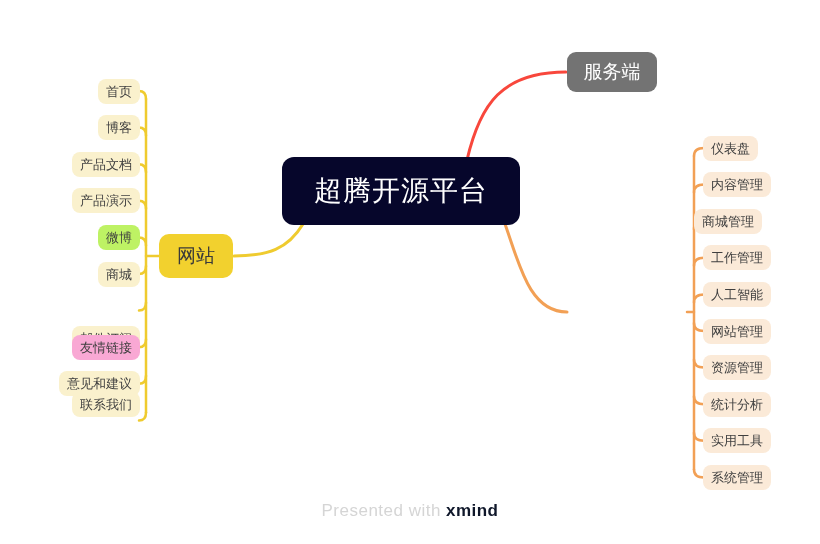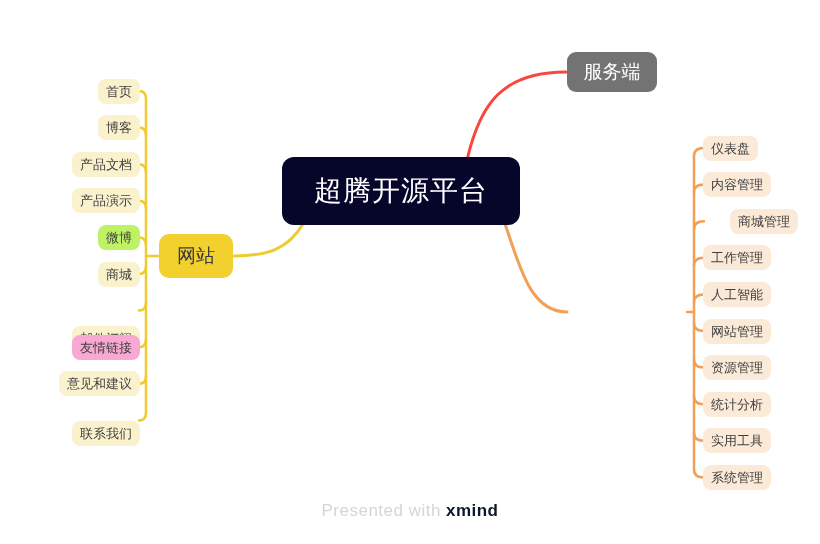--- a/index.html
+++ b/index.html
@@ -72,26 +72,26 @@
   <div id="left-children">
       <div class="subtopic left-side" style="top: 78.5px; right: 680px; background: rgb(250, 241, 205);">首页</div>
       <div class="subtopic left-side" style="top: 115.1px; right: 680px; background: rgb(250, 241, 205);">博客</div>
       <div class="subtopic left-side" style="top: 151.7px; right: 680px; background: rgb(250, 241, 205);">产品文档</div>
       <div class="subtopic left-side" style="top: 188.3px; right: 680px; background: rgb(250, 241, 205);">产品演示</div>
       <div class="subtopic left-side" style="top: 224.9px; right: 680px; background: #bef264;">微博</div>
       <div class="subtopic left-side" style="top: 261.5px; right: 680px; background: rgb(250, 241, 205);">商城</div>
       <div class="subtopic left-side" style="top: 298.1px; right: 680px; background: rgb(250, 241, 205); margin-top: 28px;">邮件订阅</div>
       <div class="subtopic left-side" style="top: 334.7px; right: 680px; background: #f9a8d4;">友情链接</div>
       <div class="subtopic left-side" style="top: 371.3px; right: 680px; background: rgb(250, 241, 205);">意见和建议</div>
-      <div class="subtopic left-side" style="top: 421px; right: 680px; background: rgb(250, 241, 205); margin-left: 32px;">联系我们</div>
+      <div class="subtopic left-side" style="top: 392px; right: 680px; background: rgb(250, 241, 205); margin-left: 32px;">联系我们</div>
     </div>
   <div id="right-children">
       <div class="subtopic right-side" style="top: 135.5px; left: 703px; background: rgb(251, 234, 216);">仪表盘</div>
       <div class="subtopic right-side" style="top: 172.1px; left: 703px; background: rgb(251, 234, 216);">内容管理</div>
-      <div class="subtopic right-side" style="top: 208.7px; left: 730px; background: rgb(251, 234, 216); text-align: right;">商城管理</div>
+      <div class="subtopic right-side" style="top: 208.7px; left: 694px; background: rgb(251, 234, 216); text-align: right;">商城管理</div>
       <div class="subtopic right-side" style="top: 245.3px; left: 703px; background: rgb(251, 234, 216);">工作管理</div>
       <div class="subtopic right-side" style="top: 281.9px; left: 703px; background: rgb(251, 234, 216);">人工智能</div>
       <div class="subtopic right-side" style="top: 318.5px; left: 703px; background: rgb(251, 234, 216);">网站管理</div>
       <div class="subtopic right-side" style="top: 355.1px; left: 703px; background: rgb(251, 234, 216);">资源管理</div>
       <div class="subtopic right-side" style="top: 391.7px; left: 703px; background: rgb(251, 234, 216);">统计分析</div>
       <div class="subtopic right-side" style="top: 428.3px; left: 703px; background: rgb(251, 234, 216);">实用工具</div>
       <div class="subtopic right-side" style="top: 464.9px; left: 703px; background: rgb(251, 234, 216);">系统管理</div>
     </div>
 
   <div class="watermark">

